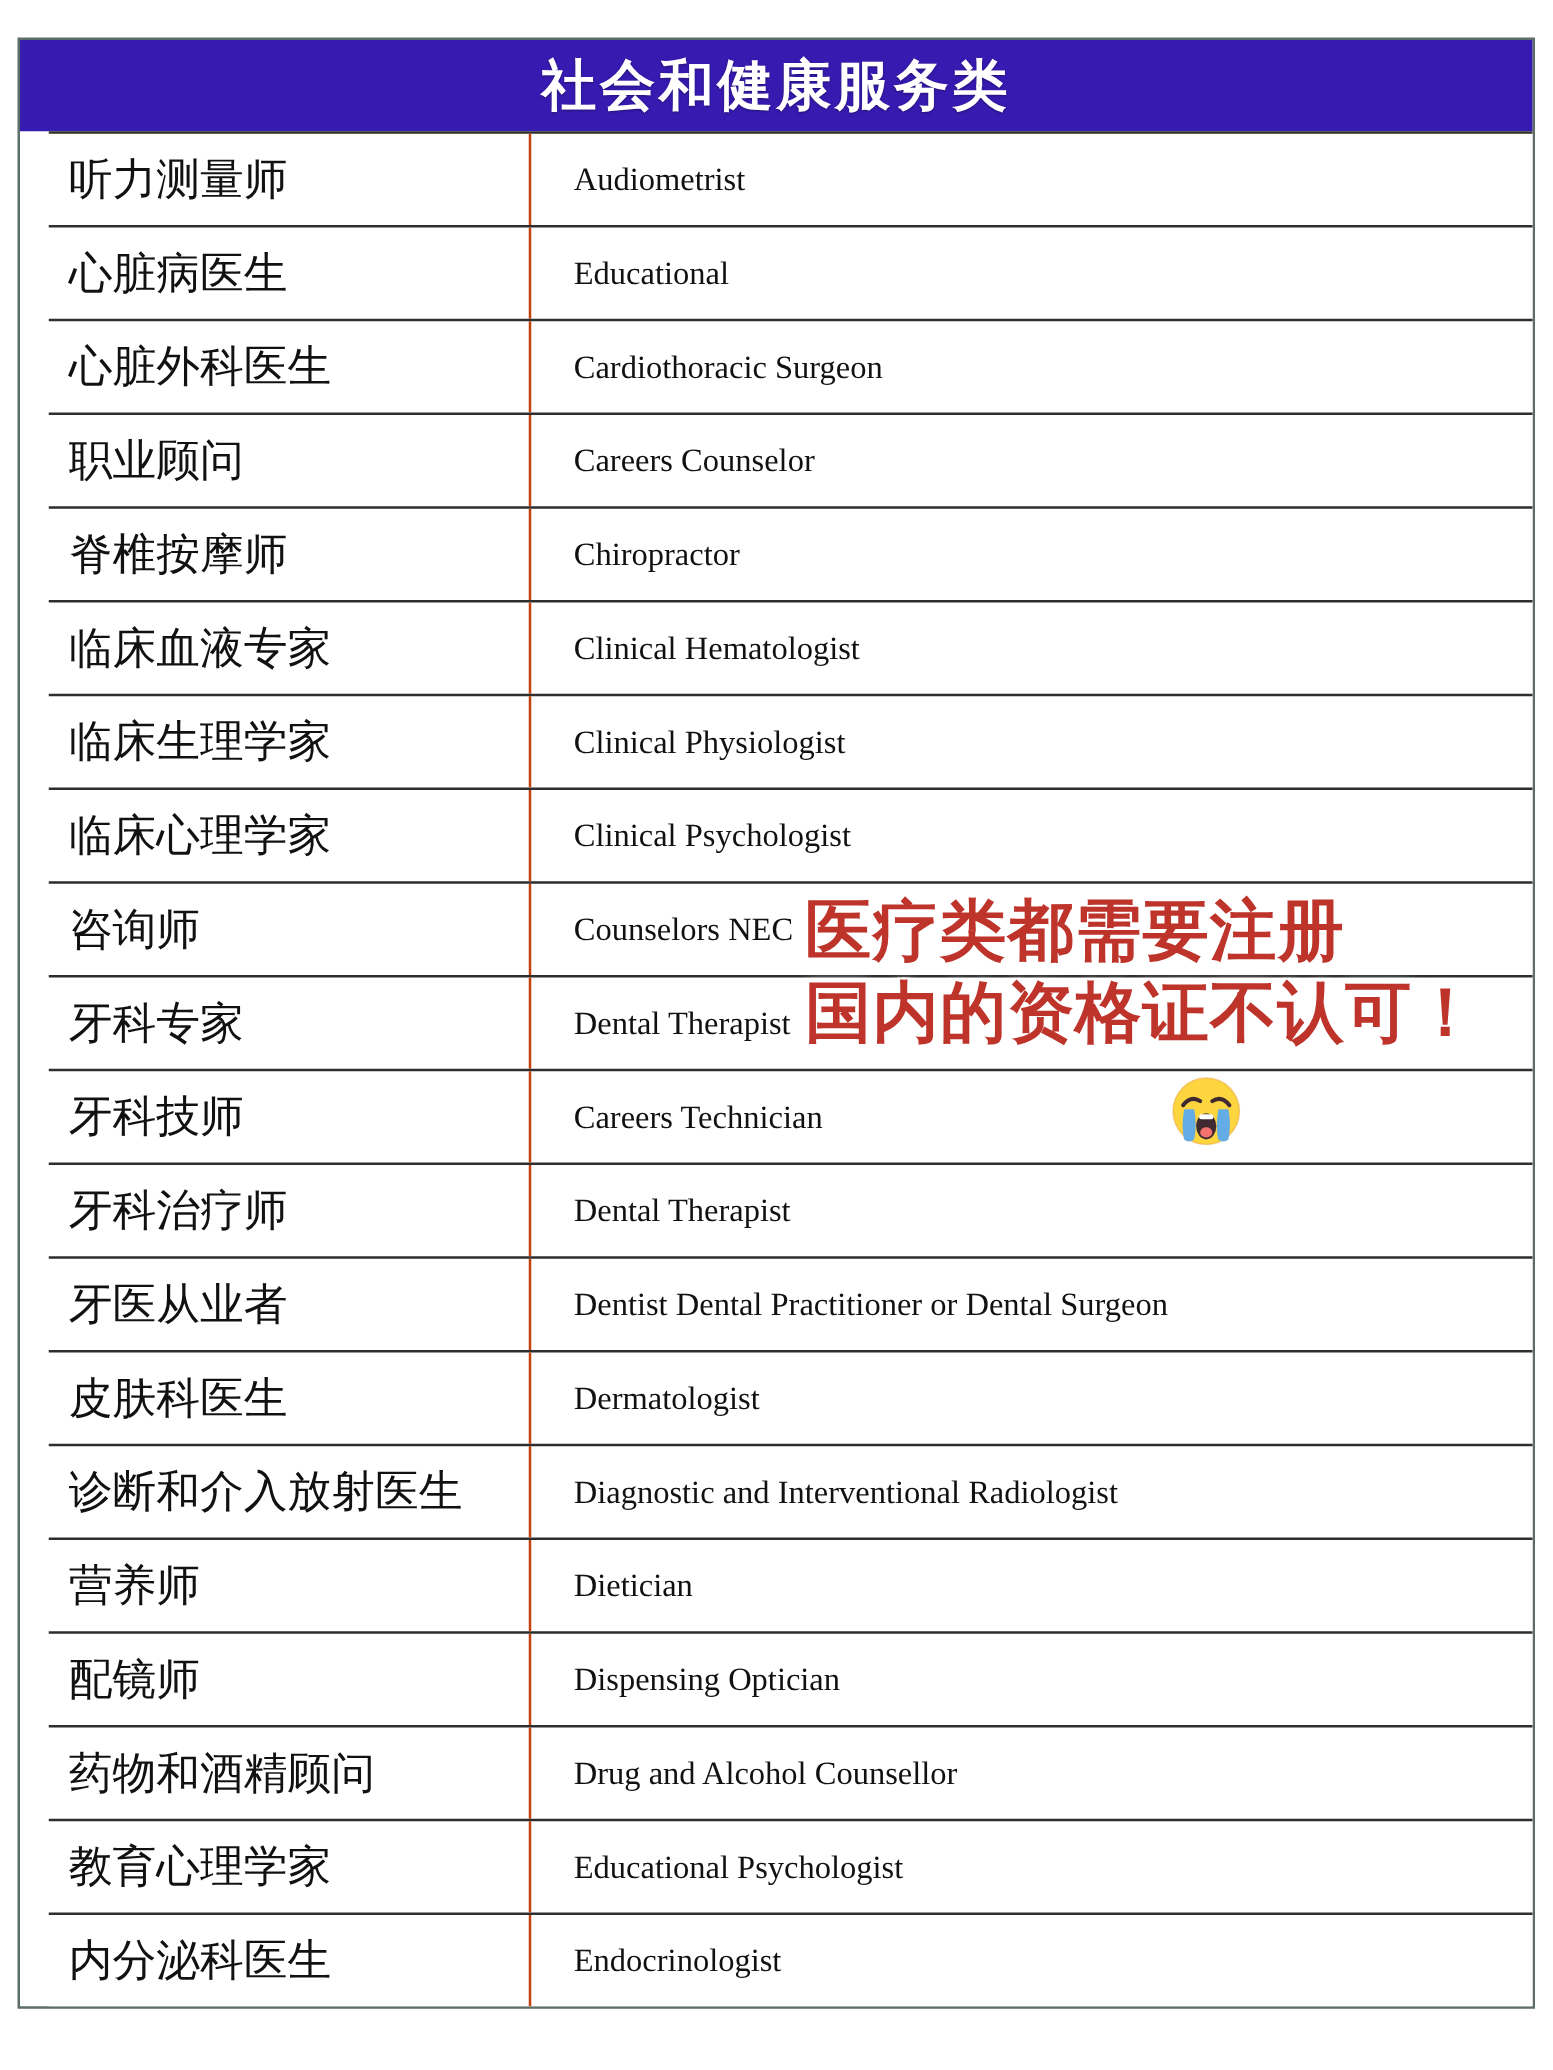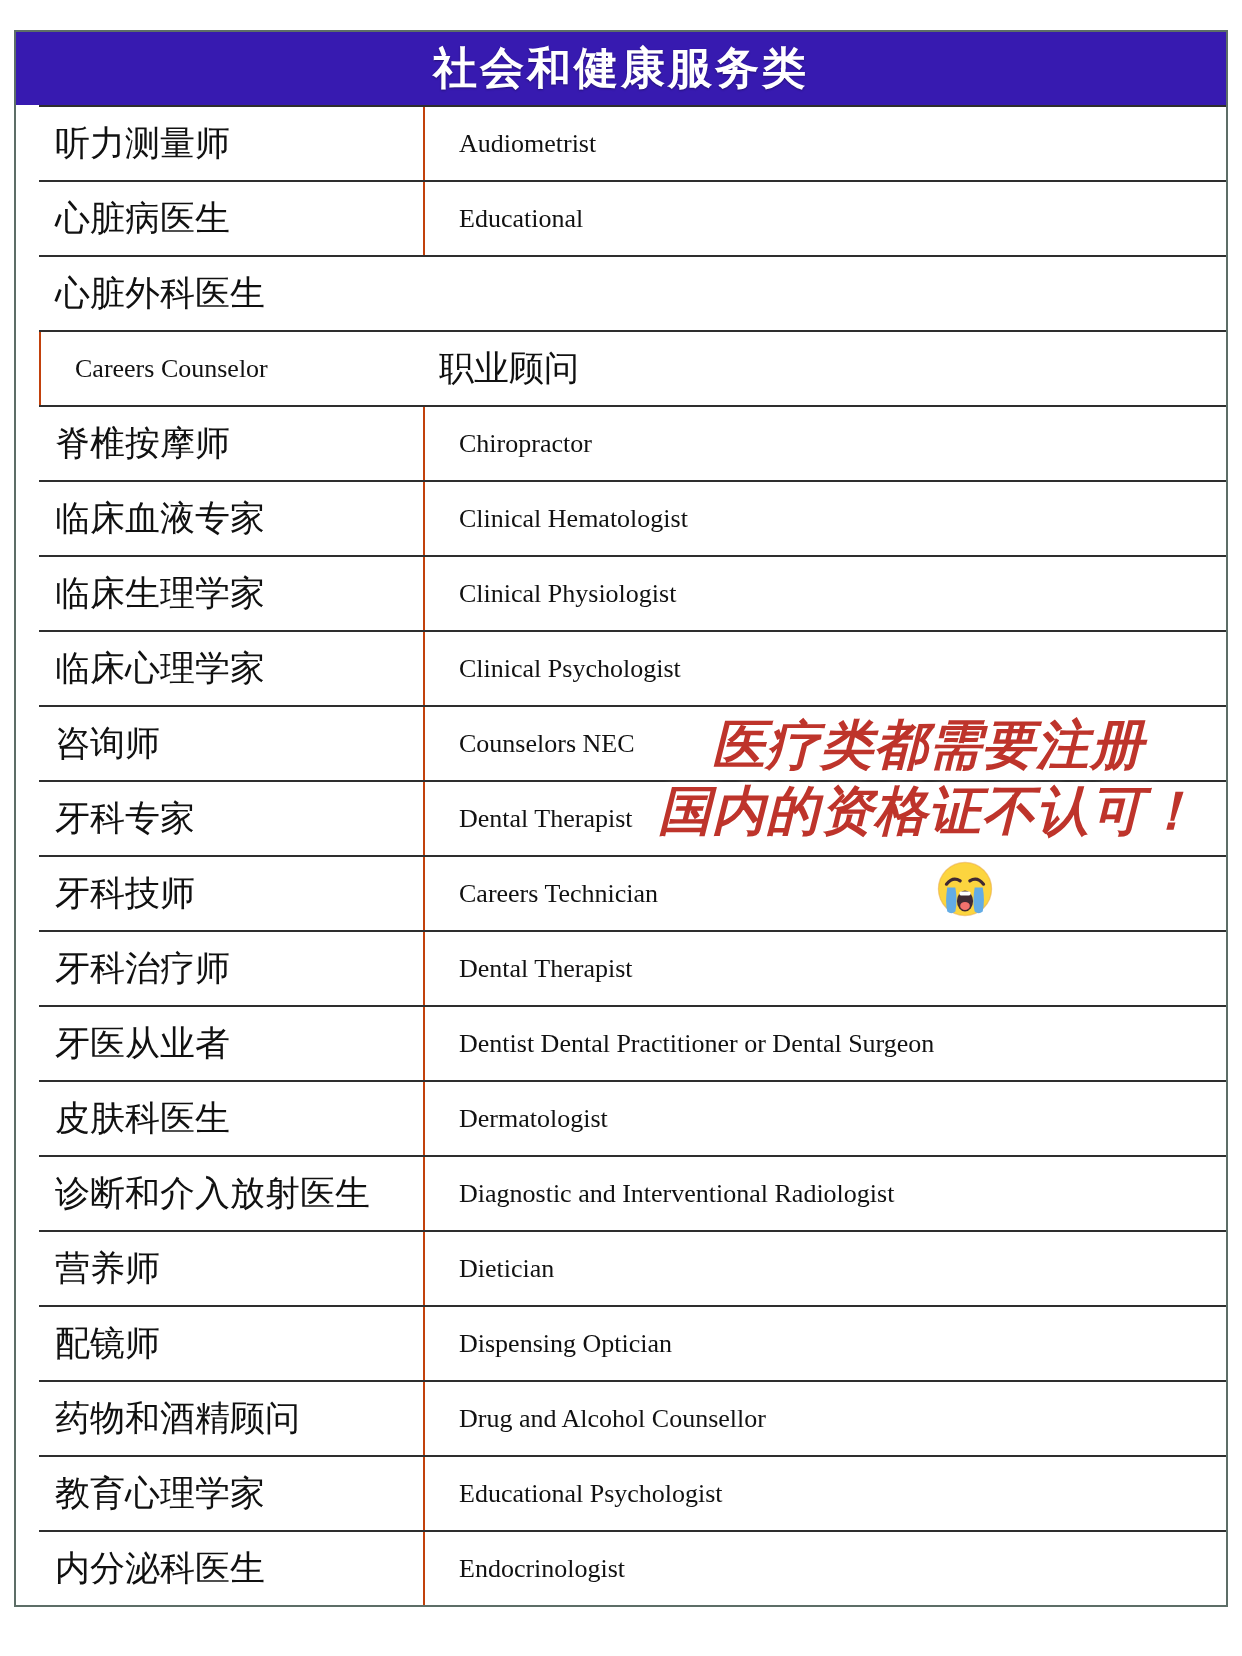--- a/index.html
+++ b/index.html
@@ -61,24 +61,23 @@
   .cell-en {
     padding-left: 34px;
     font-size: 26px;
     border-left: 2px solid #c2410c;
   }
   .annotation {
     position: absolute;
     left: 644px;
     top: 712px;
     width: 568px;
-    text-align: center;
+    text-align: left;
     z-index: 5;
     pointer-events: none;
-    font-style: italic;
   }
   .annotation .ann-line {
     font-family: "DejaVu Sans", "Liberation Sans", sans-serif;
     font-weight: 700;
     font-size: 53px;
     line-height: 66px;
     color: #BE342B;
     letter-spacing: 1px;
     text-shadow:
       -2px -2px 0 #ffffff,
@@ -112,25 +111,26 @@
       <div class="cell cell-en">Audiometrist</div>
     </div>
 
     <div class="row">
       <div class="cell cell-cn">心脏病医生</div>
       <div class="cell cell-en">Educational</div>
     </div>
 
     <div class="row">
       <div class="cell cell-cn">心脏外科医生</div>
-    </div>
-
-    <div class="row">
+      <div class="cell cell-en">Cardiothoracic Surgeon</div>
+    </div>
+
+    <div class="row">
+      <div class="cell cell-cn">职业顾问</div>
       <div class="cell cell-en">Careers Counselor</div>
-      <div class="cell cell-cn">职业顾问</div>
     </div>
 
     <div class="row">
       <div class="cell cell-cn">脊椎按摩师</div>
       <div class="cell cell-en">Chiropractor</div>
     </div>
 
     <div class="row">
       <div class="cell cell-cn">临床血液专家</div>
       <div class="cell cell-en">Clinical Hematologist</div>

